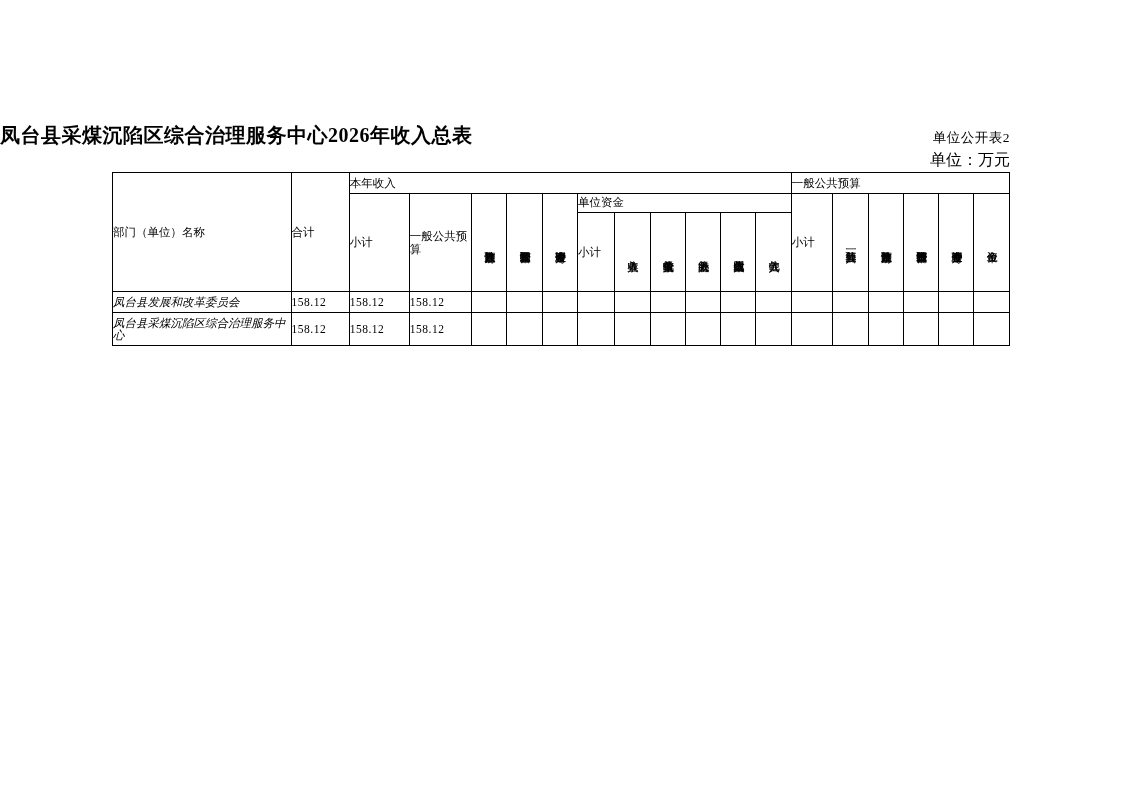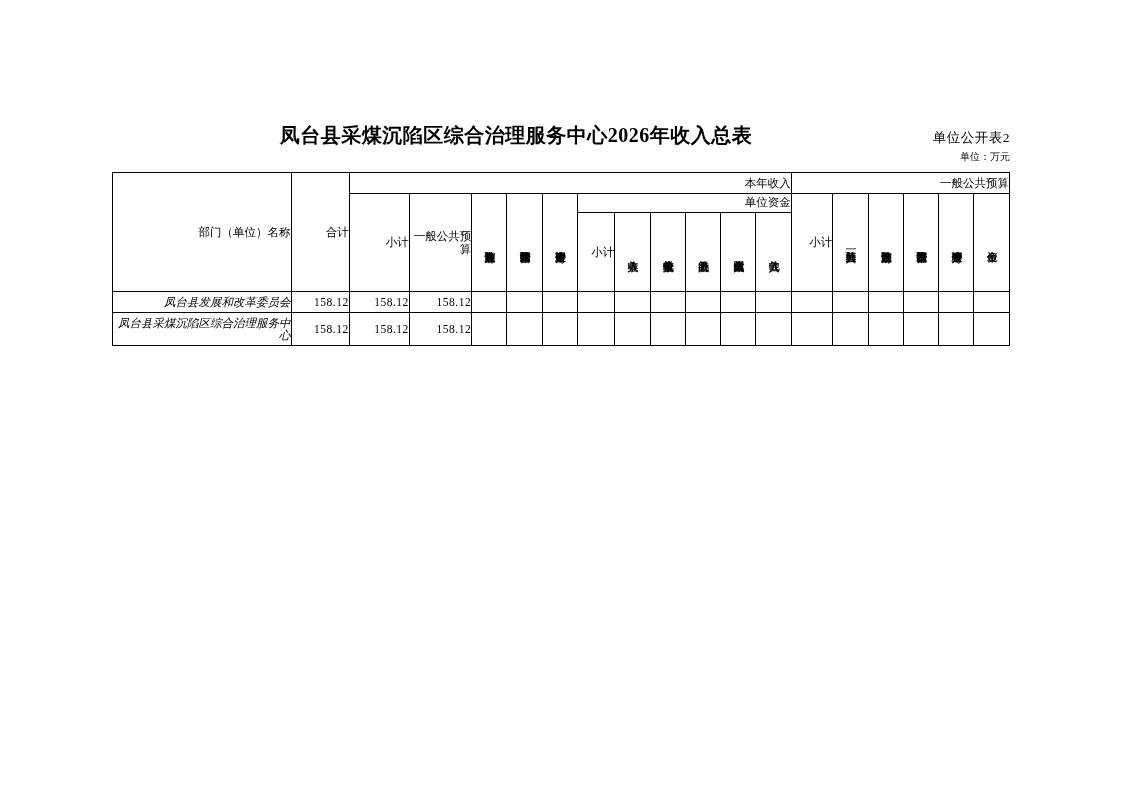--- a/index.html
+++ b/index.html
@@ -25,50 +25,49 @@
     top: 96px;
     right: 112px;
     font-size: 13.5px;
     font-family: "Liberation Serif", serif;
     letter-spacing: 0.5px;
     margin-top: 33px;
   }
   .doc-title {
     position: absolute;
     top: 122px;
-    left: 16px;
+    left: 0;
     width: 1000px;
-    text-align: center;
     font-size: 20px;
     font-weight: bold;
     letter-spacing: 0.5px;
   }
   .unit-note {
     position: absolute;
     top: 150px;
     right: 112px;
-    font-size: 10px;
+    font-size: 16px;
   }
   .table-wrap {
     position: absolute;
     top: 172px;
     left: 112px;
     width: 898px;
   }
   table.budget {
     border-collapse: collapse;
     width: 898px;
     table-layout: fixed;
   }
   table.budget th, table.budget td {
     border: 1px solid #000000;
     font-weight: normal;
     font-size: 11.5px;
     padding: 0;
-    text-align: right;
+    text-align: left;
     vertical-align: middle;
     line-height: 1.08;
   }
   .grp-head {
     font-size: 12.5px;
     height: 20px;
   }
   .vtext {
     
     writing-mode: vertical-rl;

